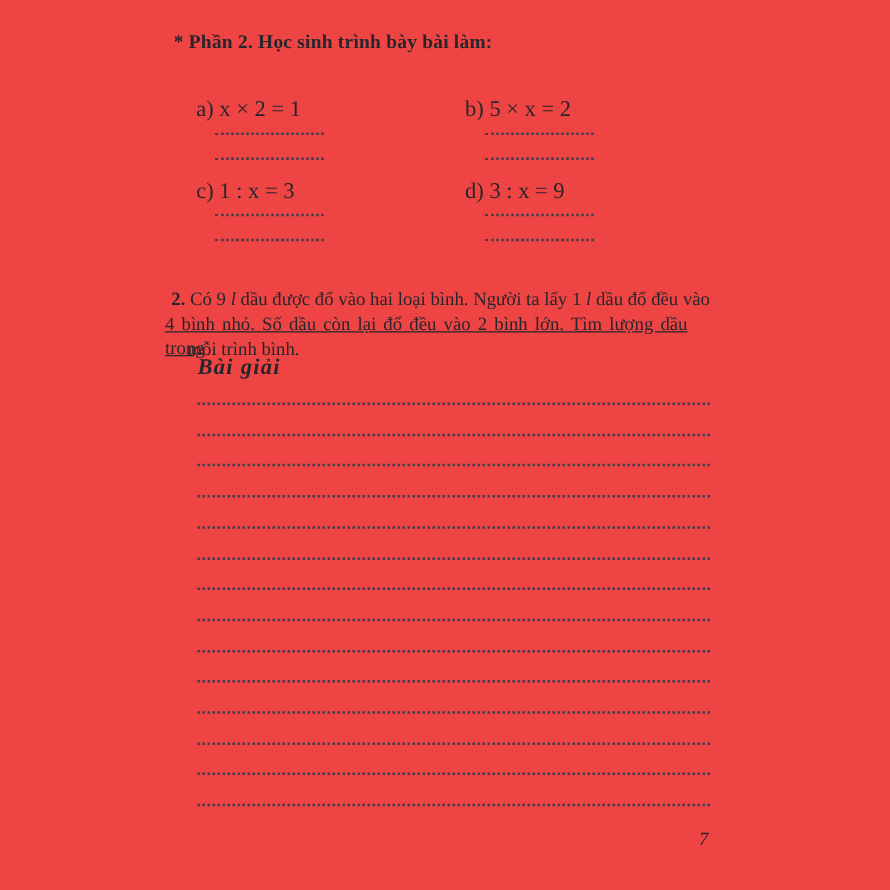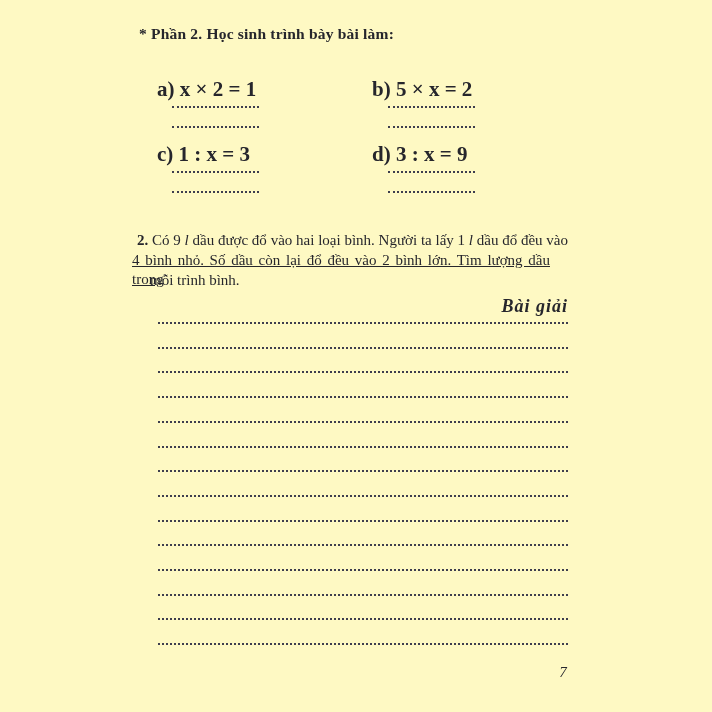--- a/index.html
+++ b/index.html
@@ -4,21 +4,21 @@
 <style>
   html, body {
     margin: 0;
     padding: 0;
     background: #ffffff;
   }
   .page {
     position: relative;
     width: 712px;
     height: 712px;
-    background: #fef9c3;
+    background: #ef4444;
     font-family: "Liberation Serif", "DejaVu Serif", serif;
     color: #26262c;
     overflow: hidden;
   }
   .abs { position: absolute; }
 
   .heading {
     left: 139px;
     top: 25px;
     font-size: 15.5px;
@@ -28,22 +28,22 @@
   }
   .q1-label {
     left: 137px;
     top: 52px;
     font-size: 15px;
     white-space: nowrap;
   }
   .q1-label .num { font-weight: bold; }
 
   .equation {
-    font-size: 21px;
-    font-weight: bold;
+    font-size: 18px;
+    font-weight: normal;
     white-space: nowrap;
   }
   .eq-a { left: 157px; top: 77px; }
   .eq-b { left: 372px; top: 77px; }
   .eq-c { left: 157px; top: 142px; }
   .eq-d { left: 372px; top: 142px; }
 
   .dotline {
     position: absolute;
     height: 0;
@@ -61,26 +61,25 @@
     text-align: justify;
     text-align-last: justify;
   }
   .p2-line .seg-bold { font-weight: bold; }
   .p2-line .seg-italic { font-style: italic; }
 
   .solution-title {
     left: 158px;
     top: 283px;
     width: 410px;
-    text-align: right;
+    text-align: left;
     font-size: 18px;
     font-weight: bold;
     font-style: italic;
     letter-spacing: 1px;
-    margin-top: 13px;
   }
 
   .page-number {
     left: 548px;
     top: 664px;
     width: 30px;
     text-align: center;
     font-size: 15px;
     font-style: italic;
   }

